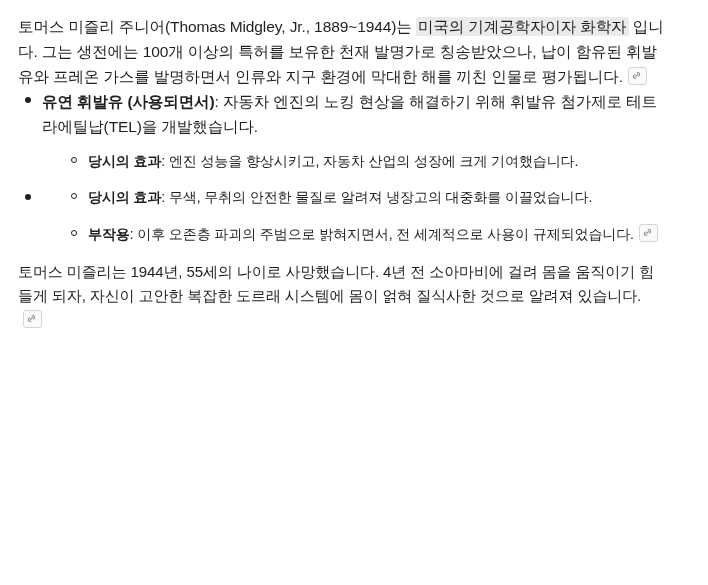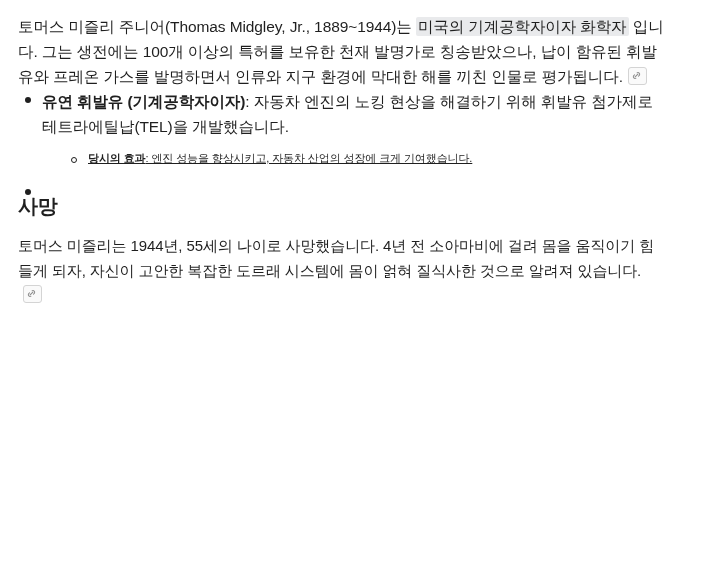--- a/index.html
+++ b/index.html
@@ -79,24 +79,23 @@
     left: 5px;
     top: 7px;
     width: 6px;
     height: 6px;
     border-radius: 50%;
     border: 1.3px solid #1f1f1f;
     background: transparent;
     box-sizing: border-box;
   }
   .sub-text {
-    font-size: 11px;
+    font-size: 14px;
     line-height: 1.62;
     letter-spacing: -0.1px;
-    text-decoration: underline;
   }
   .sub-text b {
     font-weight: bold;
   }
   .link-icon {
     display: inline-block;
     width: 17px;
     height: 16px;
     border: 1px solid #d4d4d4;
     border-radius: 3px;
@@ -128,40 +127,55 @@
           <path d="M6.6 3.1 a1.9 1.9 0 0 1 2.6 2.6 l-1.1 1.1" stroke="#8a8a8a" stroke-width="1.1" fill="none" stroke-linecap="round"></path>
           <path d="M5.4 8.9 a1.9 1.9 0 0 1 -2.6 -2.6 l1.1 -1.1" stroke="#8a8a8a" stroke-width="1.1" fill="none" stroke-linecap="round"></path>
         </svg></span>
   </p>
 
 
   <ul class="lvl1">
     <li class="item">
       <span class="bullet"></span>
       <div class="item-text">
-        <b>유연 휘발유 (기계공학자이자)</b><span>: 자동차 엔진의 노킹 현상을 해결하기 위해 휘발유 첨가제로 테트라에틸납(TEL)을 개발했습니다.</span>
+        <b>유연 휘발유 (사용되면서)</b><span>: 자동차 엔진의 노킹 현상을 해결하기 위해 휘발유 첨가제로 테트라에틸납(TEL)을 개발했습니다.</span>
       </div>
       <ul class="lvl2">
         <li class="subitem">
           <span class="bullet-hollow"></span>
           <div class="sub-text">
             <b>당시의 효과</b><span>: 엔진 성능을 향상시키고, 자동차 산업의 성장에 크게 기여했습니다.</span>
           </div>
         </li>
       </ul>
     </li>
 
     <li class="item">
       <span class="bullet"></span>
       <ul class="lvl2">
+        <li class="subitem">
+          <span class="bullet-hollow"></span>
+          <div class="sub-text">
+            <b>당시의 효과</b><span>: 무색, 무취의 안전한 물질로 알려져 냉장고의 대중화를 이끌었습니다.</span>
+          </div>
+        </li>
+        <li class="subitem">
+          <span class="bullet-hollow"></span>
+          <div class="sub-text">
+            <b>부작용</b><span>: 이후 오존층 파괴의 주범으로 밝혀지면서, 전 세계적으로 사용이 규제되었습니다.</span><span class="link-icon"><svg width="11" height="11" viewBox="0 0 12 12">
+                  <path d="M4.2 7.8 L7.8 4.2" stroke="#8a8a8a" stroke-width="1.1" fill="none"></path>
+                  <path d="M6.6 3.1 a1.9 1.9 0 0 1 2.6 2.6 l-1.1 1.1" stroke="#8a8a8a" stroke-width="1.1" fill="none" stroke-linecap="round"></path>
+                  <path d="M5.4 8.9 a1.9 1.9 0 0 1 -2.6 -2.6 l1.1 -1.1" stroke="#8a8a8a" stroke-width="1.1" fill="none" stroke-linecap="round"></path>
+                </svg></span>
+          </div>
+        </li>
       </ul>
     </li>
   </ul>
 
-  <h2 class="section">사망</h2>
 
   <p class="death">
     <span>토머스 미즐리는 1944년, 55세의 나이로 사망했습니다. 4년 전 소아마비에 걸려 몸을 움직이기 힘들게 되자, 자신이 고안한 복잡한 도르래 시스템에 몸이 얽혀 질식사한 것으로 알려져 있습니다.</span><span class="link-icon"><svg width="11" height="11" viewBox="0 0 12 12">
           <path d="M4.2 7.8 L7.8 4.2" stroke="#8a8a8a" stroke-width="1.1" fill="none"></path>
           <path d="M6.6 3.1 a1.9 1.9 0 0 1 2.6 2.6 l-1.1 1.1" stroke="#8a8a8a" stroke-width="1.1" fill="none" stroke-linecap="round"></path>
           <path d="M5.4 8.9 a1.9 1.9 0 0 1 -2.6 -2.6 l1.1 -1.1" stroke="#8a8a8a" stroke-width="1.1" fill="none" stroke-linecap="round"></path>
         </svg></span>
   </p>
 
 </div>

